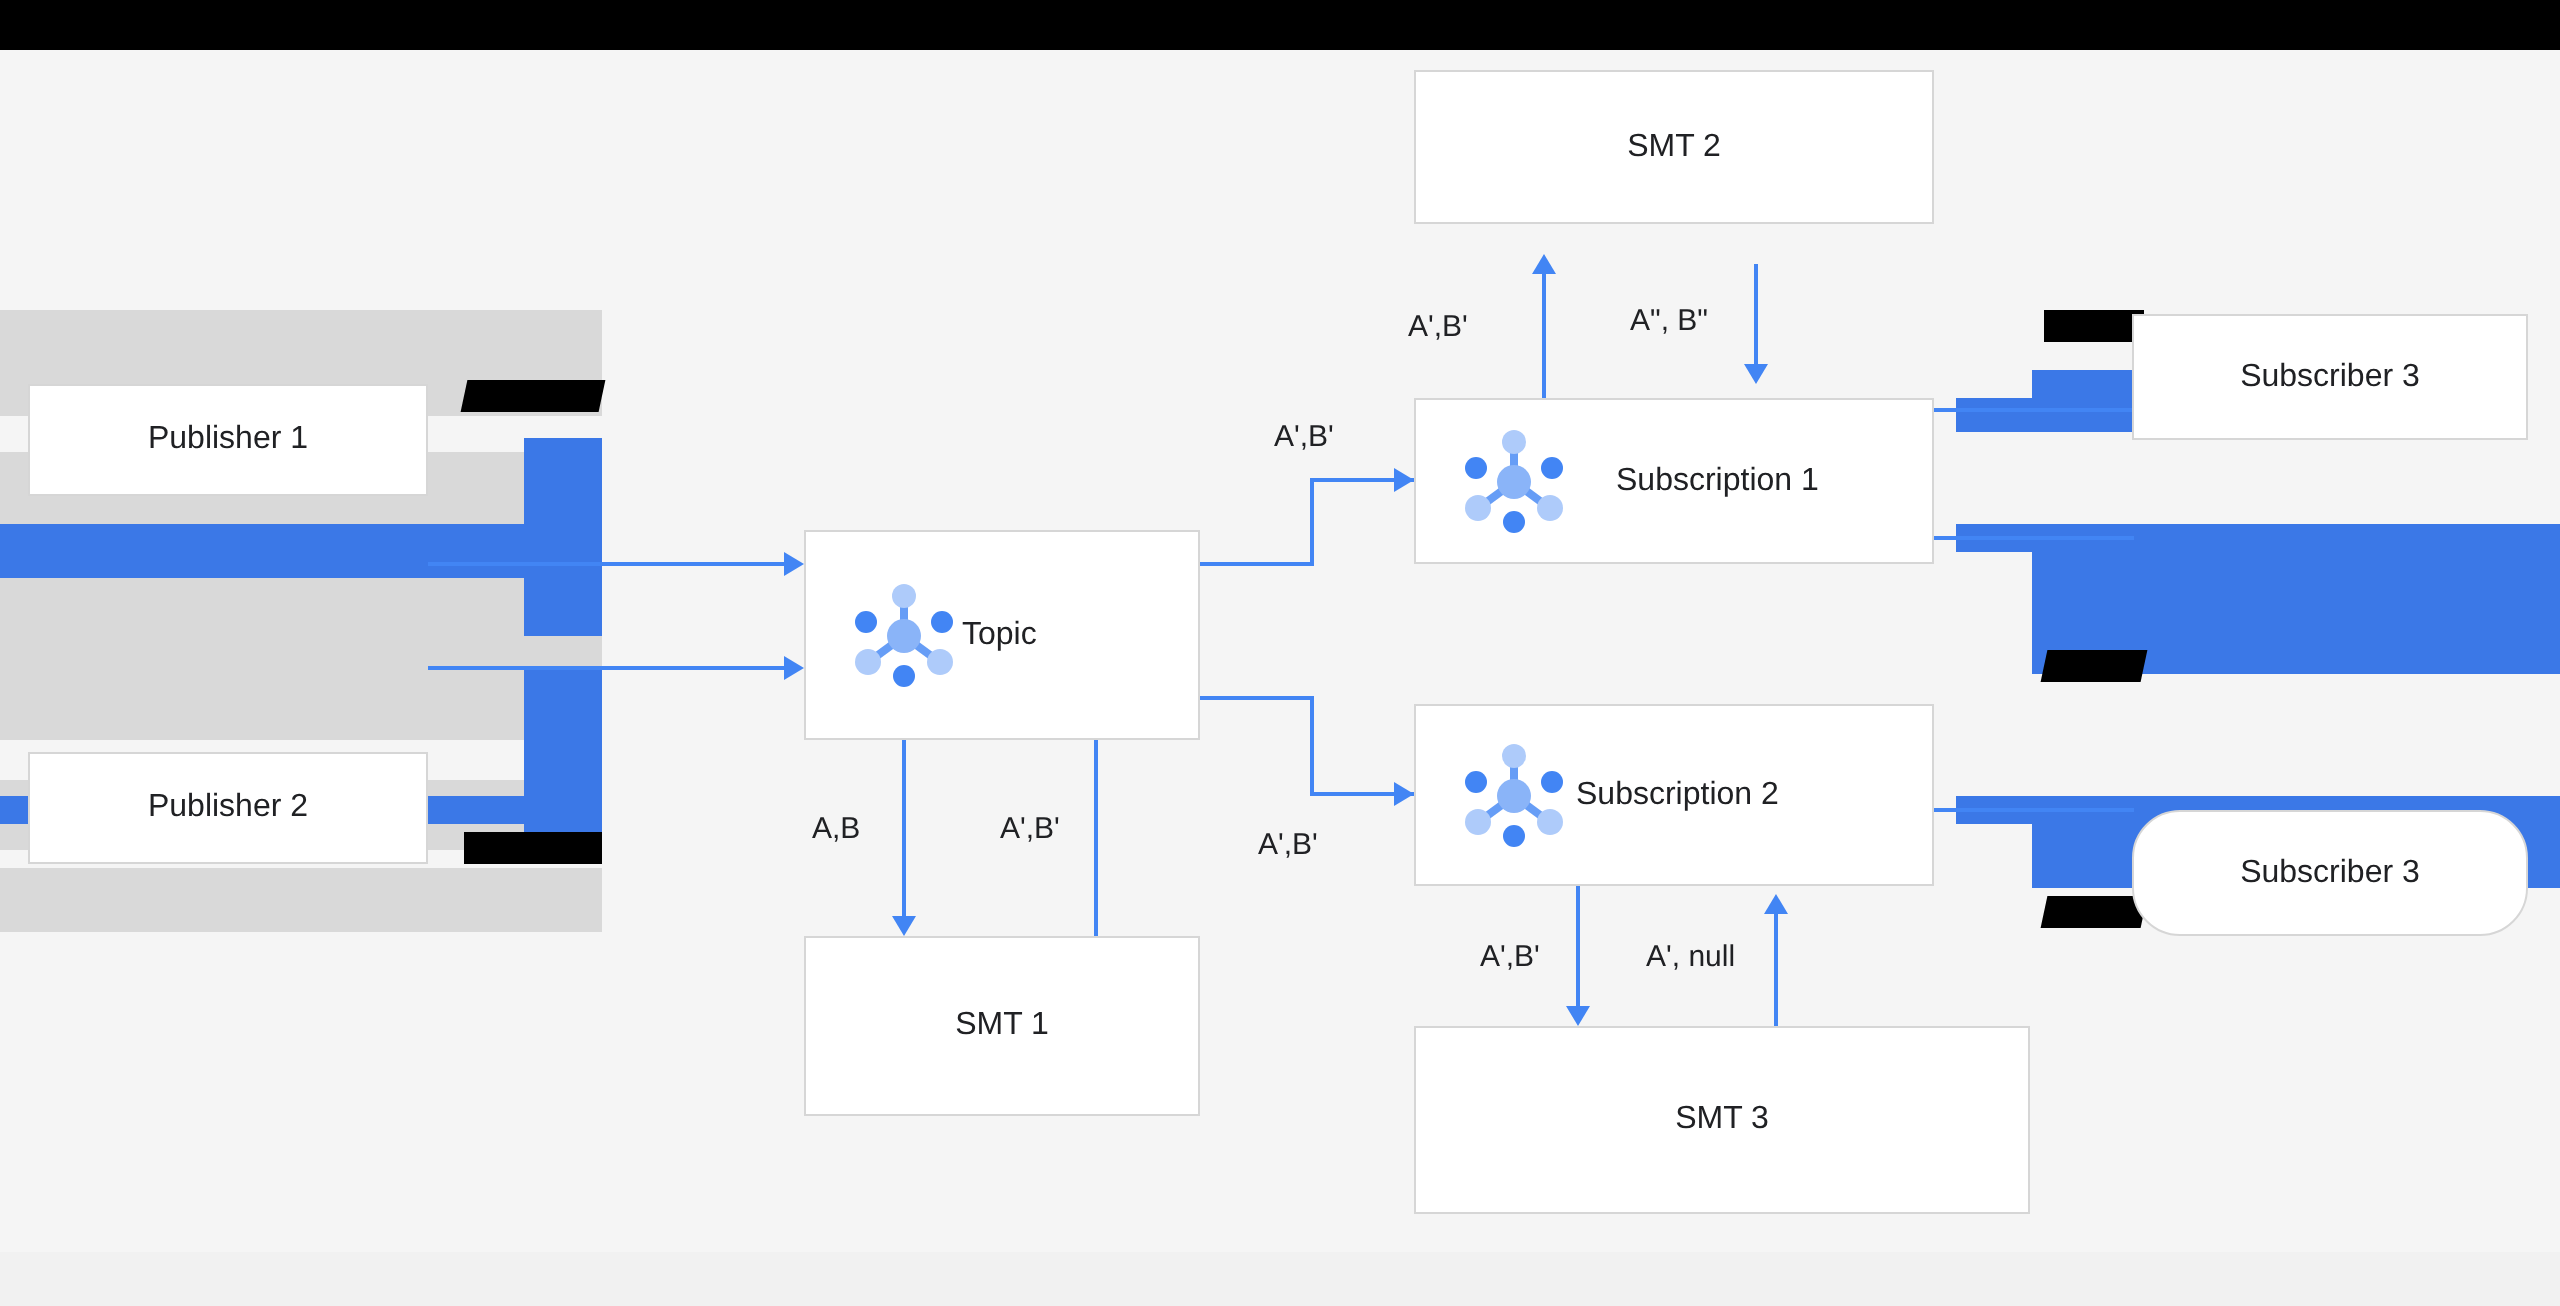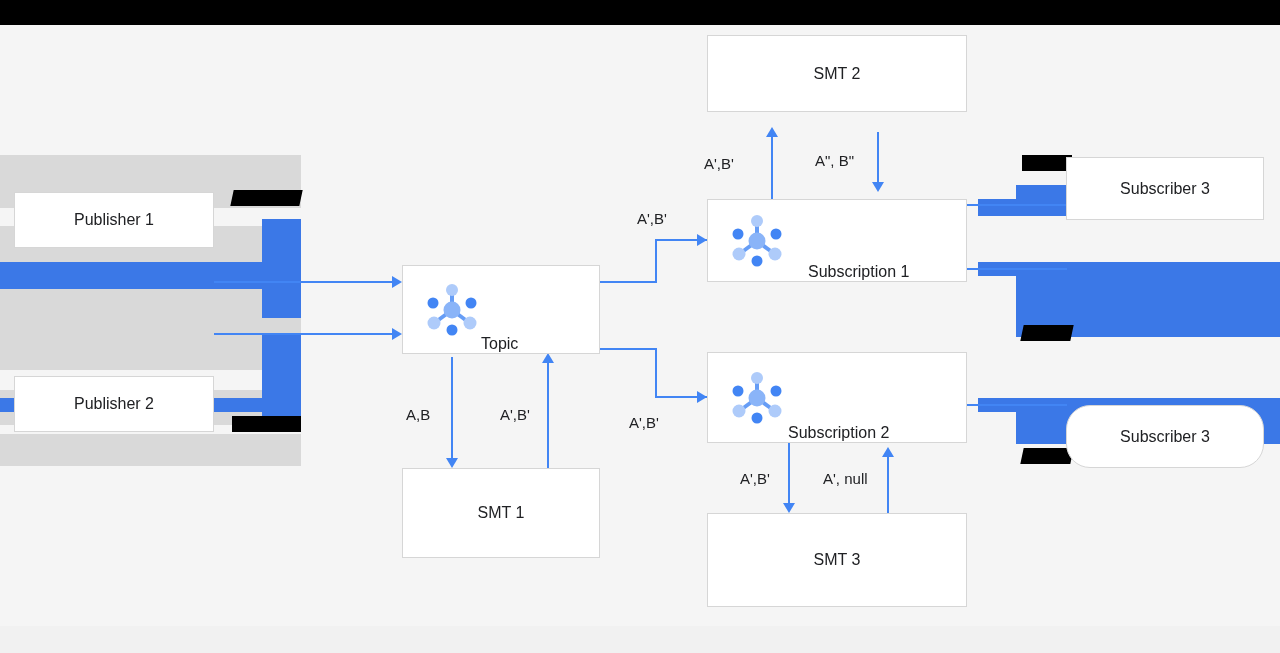--- a/index.html
+++ b/index.html
@@ -29,21 +29,21 @@
 
   
   .gc-logo { position:absolute; left:309px; top:42px; display:flex; align-items:center; gap:12px; }
   .gc-logo .wordmark { font-size:26px; color:#5f6368; letter-spacing:.2px; white-space:nowrap; }
   .gc-logo .wordmark b { font-weight:400; color:#5f6368; }
 
   
   .node { position:absolute; background:#ffffff; border:1px solid #d6d6d6;
           display:flex; align-items:center; justify-content:center; }
   .node .label { font-size:16px; color:#202124; white-space:nowrap; }
-  .node.with-icon { justify-content:flex-start;align-items:flex-end; }
+  .node.with-icon { justify-content:flex-start; }
   .node.with-icon .label { margin-left:0; }
   .pubsub-ico { position:absolute; left:18px; top:50%; transform:translateY(-50%);
                 width:62px; height:58px; }
 
   
   .edge { position:absolute; background:#4285f4; }
   .edge.h { height:2px; }
   .edge.v { width:2px; }
   .arrow { position:absolute; width:0; height:0; }
   .arrow.right { border-top:6px solid transparent; border-bottom:6px solid transparent;
@@ -140,21 +140,21 @@
   <div class="edge h" style="left:967px;top:404px;width:100px;"></div>
 
   <div class="node" style="left:14px;top:192px;width:200px;height:56px;">
     <span class="label">Publisher 1</span>
   </div>
 
   <div class="node" style="left:14px;top:376px;width:200px;height:56px;">
     <span class="label">Publisher 2</span>
   </div>
 
-  <div class="node with-icon" style="left:402px;top:265px;width:198px;height:89px;">
+  <div class="node with-icon" style="left:402px;top:265px;width:198px;height:105px;">
     <span class="pubsub-ico">
       <svg width="62" height="58" viewBox="0 0 62 58">
         <line x1="31" y1="29" x2="31" y2="12" stroke="#669df6" stroke-width="4"></line>
         <line x1="31" y1="29" x2="16" y2="40" stroke="#669df6" stroke-width="4"></line>
         <line x1="31" y1="29" x2="46" y2="40" stroke="#669df6" stroke-width="4"></line>
         <circle cx="31" cy="29" r="8.5" fill="#8ab4f8"></circle>
         <circle cx="31" cy="9" r="6" fill="#aecbfa"></circle>
         <circle cx="12" cy="22" r="5.5" fill="#4285f4"></circle>
         <circle cx="50" cy="22" r="5.5" fill="#4285f4"></circle>
         <circle cx="13" cy="42" r="6.5" fill="#aecbfa"></circle>
@@ -202,21 +202,21 @@
         <circle cx="12" cy="22" r="5.5" fill="#4285f4"></circle>
         <circle cx="50" cy="22" r="5.5" fill="#4285f4"></circle>
         <circle cx="13" cy="42" r="6.5" fill="#aecbfa"></circle>
         <circle cx="49" cy="42" r="6.5" fill="#aecbfa"></circle>
         <circle cx="31" cy="49" r="5.5" fill="#4285f4"></circle>
       </svg>
     </span>
     <span class="label" style="margin-left:80px;">Subscription 2</span>
   </div>
 
-  <div class="node" style="left:707px;top:513px;width:260px;height:94px;">
+  <div class="node" style="left:707px;top:513px;width:308px;height:94px;">
     <span class="label">SMT 3</span>
   </div>
 
   <div class="node" style="left:1066px;top:157px;width:198px;height:63px;">
     <span class="label">Subscriber 3</span>
   </div>
 
 
   <div class="node" style="left:1066px;top:405px;width:198px;height:63px;border-radius:24px;">
     <span class="label">Subscriber 3</span>

